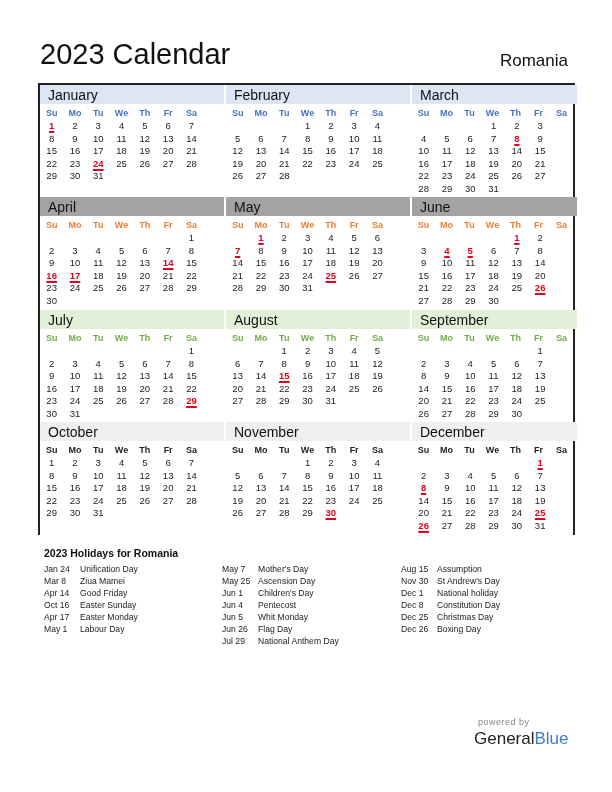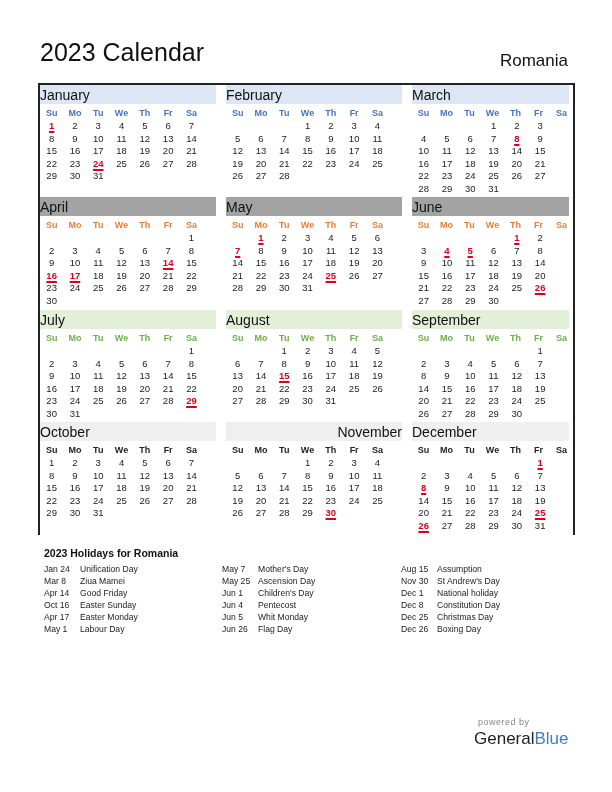--- a/index.html
+++ b/index.html
@@ -1,21 +1,21 @@
 <!DOCTYPE html>
 <html><head>
 <meta charset="utf-8">
 <style>
   html, body { margin:0; padding:0; background:#ffffff; }
   body { width:612px; height:792px; position:relative; font-family:"Liberation Sans", sans-serif; color:#222; overflow:hidden; }
-  .title { position:absolute; left:40px; top:38px; font-size:25px; color:#111; letter-spacing:0; }
+  .title { position:absolute; left:40px; top:38px; font-size:29px; color:#111; letter-spacing:0; }
   .country { position:absolute; right:44px; top:51px; font-size:17px; color:#111; }
   .grid { position:absolute; left:38px; top:83px; width:537px; height:452px; border-top:2px solid #222; border-left:2px solid #222; border-right:2px solid #222; box-sizing:border-box; }
   .month { position:absolute; width:176px; height:112px; }
-  .mhead { height:19px; line-height:20px; font-size:14px; color:#111; padding-left:0; }
+  .mhead { height:19px; line-height:20px; font-size:14px; color:#111; padding-left:8px; }
   .dows { display:flex; height:15px; align-items:center; margin-top:1px; }
   .dow { width:23.3px; text-align:center; font-size:9px; font-weight:bold; }
   .days { display:flex; flex-wrap:wrap; }
   .day { width:23.3px; height:12.6px; line-height:12.6px; text-align:center; font-size:9.5px; color:#222; }
   .day.hol { color:#e0001b; font-weight:bold; text-decoration:underline; text-decoration-thickness:1.5px; text-underline-offset:1.5px; }
   .q1 .mhead { background:#dce6f4; } .q1 .dow { color:#4472c4; }
   .q2 .mhead { background:#a3a3a3; } .q2 .dow { color:#ed7d31; }
   .q3 .mhead { background:#e2efd9; } .q3 .dow { color:#70ad47; }
   .q4 .mhead { background:#efefef; } .q4 .dow { color:#222; }
   .hol-title { position:absolute; left:44px; top:547px; font-size:10.5px; font-weight:bold; color:#111; }
@@ -502,21 +502,21 @@
         <div class="day">25</div>
         <div class="day">26</div>
         <div class="day">27</div>
         <div class="day">28</div>
         <div class="day">29</div>
         <div class="day">30</div>
         <div class="day">31</div>
       </div>
     </div>
     <div class="month q4" style="left: 186px; top: 337px;">
-      <div class="mhead" style="width: 176px; text-align: right;">November</div>
+      <div class="mhead" style="width: 176px;">November</div>
       <div class="dows">
         <div class="dow">Su</div>
         <div class="dow">Mo</div>
         <div class="dow">Tu</div>
         <div class="dow">We</div>
         <div class="dow">Th</div>
         <div class="dow">Fr</div>
         <div class="dow">Sa</div>
       </div>
       <div class="days">
@@ -652,20 +652,24 @@
         <span class="hdate">Jun 4</span>
         <span class="hname">Pentecost</span>
       </div>
       <div class="hrow">
         <span class="hdate">Jun 5</span>
         <span class="hname">Whit Monday</span>
       </div>
       <div class="hrow">
         <span class="hdate">Jun 26</span>
         <span class="hname">Flag Day</span>
+      </div>
+      <div class="hrow">
+        <span class="hdate">Jul 29</span>
+        <span class="hname">National Anthem Day</span>
       </div>
     </div>
     <div class="hcol" style="left: 401px;">
       <div class="hrow">
         <span class="hdate">Aug 15</span>
         <span class="hname">Assumption</span>
       </div>
       <div class="hrow">
         <span class="hdate">Nov 30</span>
         <span class="hname">St Andrew's Day</span>

